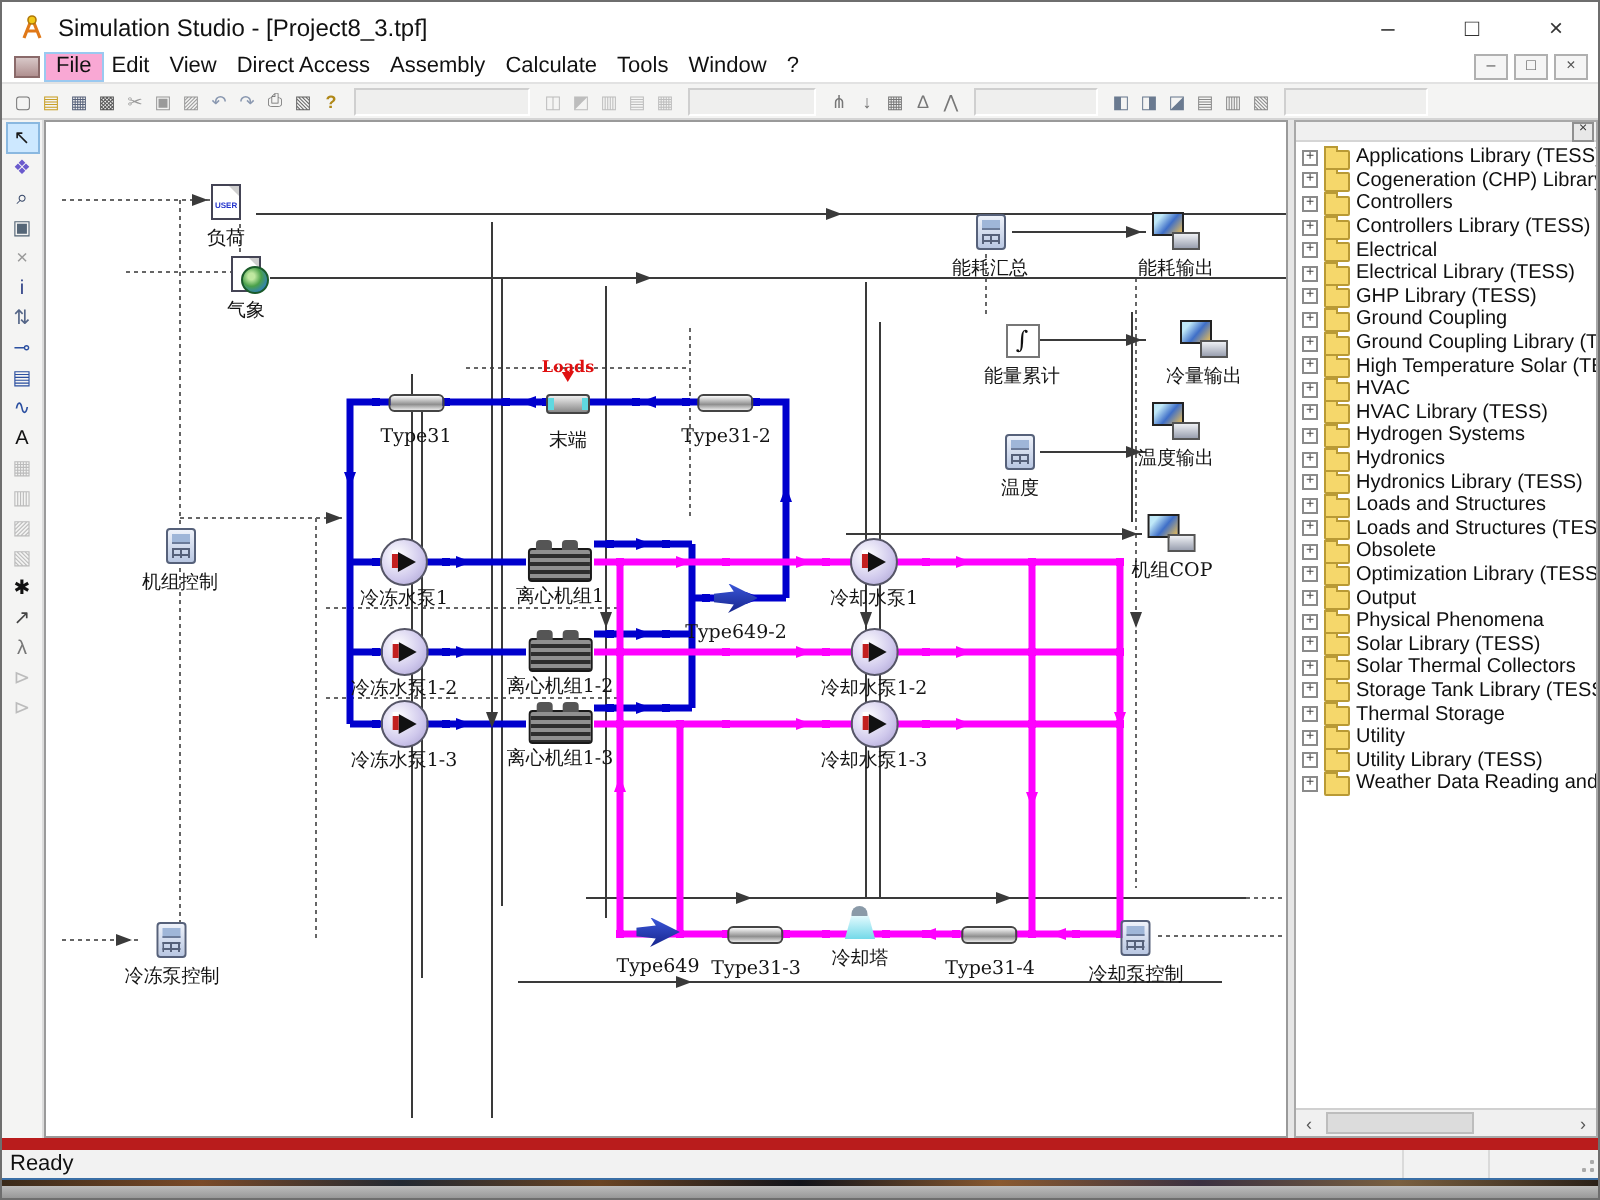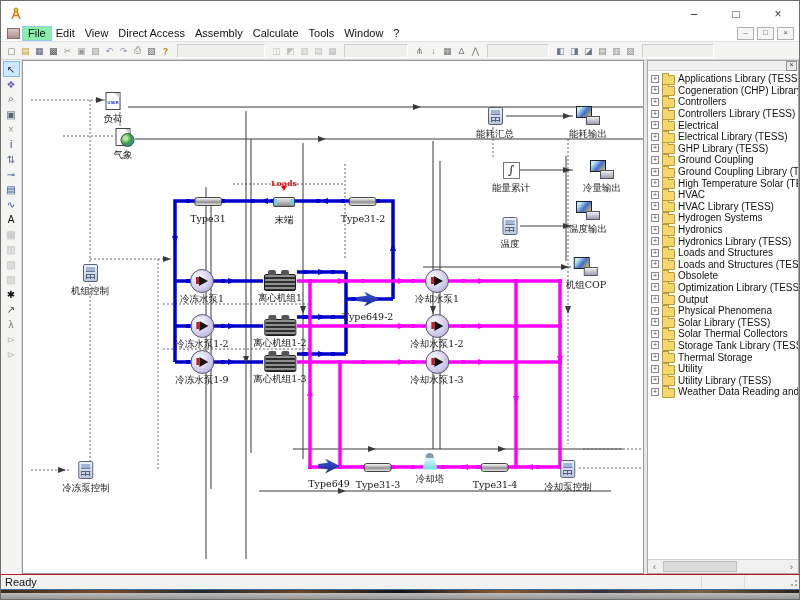--- a/index.html
+++ b/index.html
@@ -9,21 +9,21 @@
   
   .titlebar{height:25px;background:#fff;display:flex;align-items:center;padding-left:8px;gap:6px;flex:none}
   .title-text{font-size:12px;color:#111}
   .win-btns{margin-left:auto;display:flex;height:100%}
   .win-btn{width:42px;display:flex;align-items:center;justify-content:center;font-size:12px;color:#333}
 
   
   .menubar{height:15px;background:#fff;display:flex;align-items:center;font-size:11px;padding-left:3px;flex:none}
   .mdi-doc-icon{width:11px;height:9px;border:1px solid #8a6a6a;background:linear-gradient(#d8c8c8,#b09090);margin:0 3px;flex:none}
   .menu-item{padding:0 5px;height:13px;line-height:13px;color:#111}
-  .menu-item.hl{background:#86efac;outline:1px solid #9ac9f0}
+  .menu-item.hl{background:#f9a8d4;outline:1px solid #9ac9f0}
   .mdi-ctrls{margin-left:auto;display:flex;gap:3px;padding-right:5px}
   .mdi-ctrl{width:15px;height:11px;border:1px solid #b0b0b0;background:#f5f5f5;font-size:8px;line-height:9px;text-align:center;color:#555}
 
   
   .toolbar{height:17px;background:#f4f4f3;border-top:1px solid #e2e2e2;border-bottom:1px solid #d5d5d5;display:flex;align-items:center;padding:0 3px;gap:4px;flex:none}
   .tb-group{display:flex;align-items:center;gap:1px;padding:0 1px}
   .tb-slot{height:12px;background:#efefee;border:1px solid;border-color:#cfcfcf #ffffff #ffffff #cfcfcf}
   .tb-icon{width:13px;height:13px;display:flex;align-items:center;justify-content:center;font-size:9px;color:#666}
   .tb-icon.b{font-weight:bold}
   .tb-icon.dis{color:#bdbdbd}
@@ -81,41 +81,42 @@
   .plus{width:8px;height:8px;box-sizing:border-box;border:1px solid #8a8a8a;font-size:7px;line-height:5px;text-align:center;color:#444;background:#fff;flex:none}
   .folder{width:11px;height:8px;background:#f5d76b;border:1px solid #b99a35;border-radius:1px;position:relative;flex:none;margin-top:2px}
   .folder::before{content:"";position:absolute;top:-3px;left:-1px;width:5px;height:2px;background:#f5d76b;border:1px solid #b99a35;border-bottom:none}
   .tree-label{color:#101010}
   .hscroll{height:13px;background:#f0f0f0;border-top:1px solid #d0d0d0;display:flex;align-items:stretch;flex:none}
   .hs-btn{width:13px;display:flex;align-items:center;justify-content:center;font-size:9px;color:#555}
   .hs-track{flex:1;position:relative}
   .hs-thumb{position:absolute;left:2px;top:1px;bottom:1px;width:58%;background:#dcdcdc;border:1px solid #bdbdbd}
 
   
-  .statusbar{height:14px;background:#f2f2f2;border-top:1px solid #b91c1c;border-bottom:1px solid #3a6ea5;display:flex;align-items:center;font-size:11px;color:#111;flex:none}
+  .statusbar{height:14px;background:#f2f2f2;border-top:6px solid #b91c1c;border-bottom:1px solid #3a6ea5;display:flex;align-items:center;font-size:11px;color:#111;flex:none}
   .status-text{padding-left:4px}
   .status-panes{margin-left:auto;display:flex;height:100%}
   .status-pane{width:42px;border-left:1px solid #dadada}
   .grip{width:12px;background:
      radial-gradient(circle at 9px 10px,#aaa 1px,transparent 1.2px),
      radial-gradient(circle at 9px 6px,#aaa 1px,transparent 1.2px),
      radial-gradient(circle at 5px 10px,#aaa 1px,transparent 1.2px)}
   .wallpaper-strip{height:3px;background:linear-gradient(90deg,#3a2a1a,#7a4a28,#222831,#6a4423,#11131a,#8a5a30,#3a3040,#7a6040,#2a2018);flex:none}
   .taskbar{height:6px;background:linear-gradient(#bcbcbc,#989898);flex:none}
 </style>
 </head>
 <body>
 
 <div class="window">
 
   <div class="titlebar">
     <svg width="14" height="14" viewBox="0 0 14 14">
       <path d="M7 2 L3 12 M7 2 L11 12 M4.5 8.5 L9.5 8.5" stroke="#e07818" stroke-width="1.6" fill="none"></path>
       <circle cx="7" cy="3" r="2" fill="#f2c818" stroke="#b07808" stroke-width="0.8"></circle>
     </svg>
+    <span class="title-text">Simulation Studio - [Project8_3.tpf]</span>
     <div class="win-btns">
       <div class="win-btn">–</div>
       <div class="win-btn">□</div>
       <div class="win-btn">×</div>
     </div>
   </div>
 
   <div class="menubar">
     <span class="mdi-doc-icon"></span>
     <span id="menu-items" style="display:flex">
@@ -467,21 +468,21 @@
           <div class="comp" style="left: 414px; top: 253px;">
             <div class="icbox">
               <div class="i-pump"></div>
             </div>
             <div class="lbl">冷却水泵1-2</div>
           </div>
           <div class="comp" style="left: 179px; top: 289px;">
             <div class="icbox">
               <div class="i-pump"></div>
             </div>
-            <div class="lbl">冷冻水泵1-9</div>
+            <div class="lbl">冷冻水泵1-3</div>
           </div>
           <div class="comp" style="left: 257px; top: 288px;">
             <div class="icbox">
               <div class="i-chiller"></div>
             </div>
             <div class="lbl">离心机组1-3</div>
           </div>
           <div class="comp" style="left: 414px; top: 289px;">
             <div class="icbox">
               <div class="i-pump"></div>

